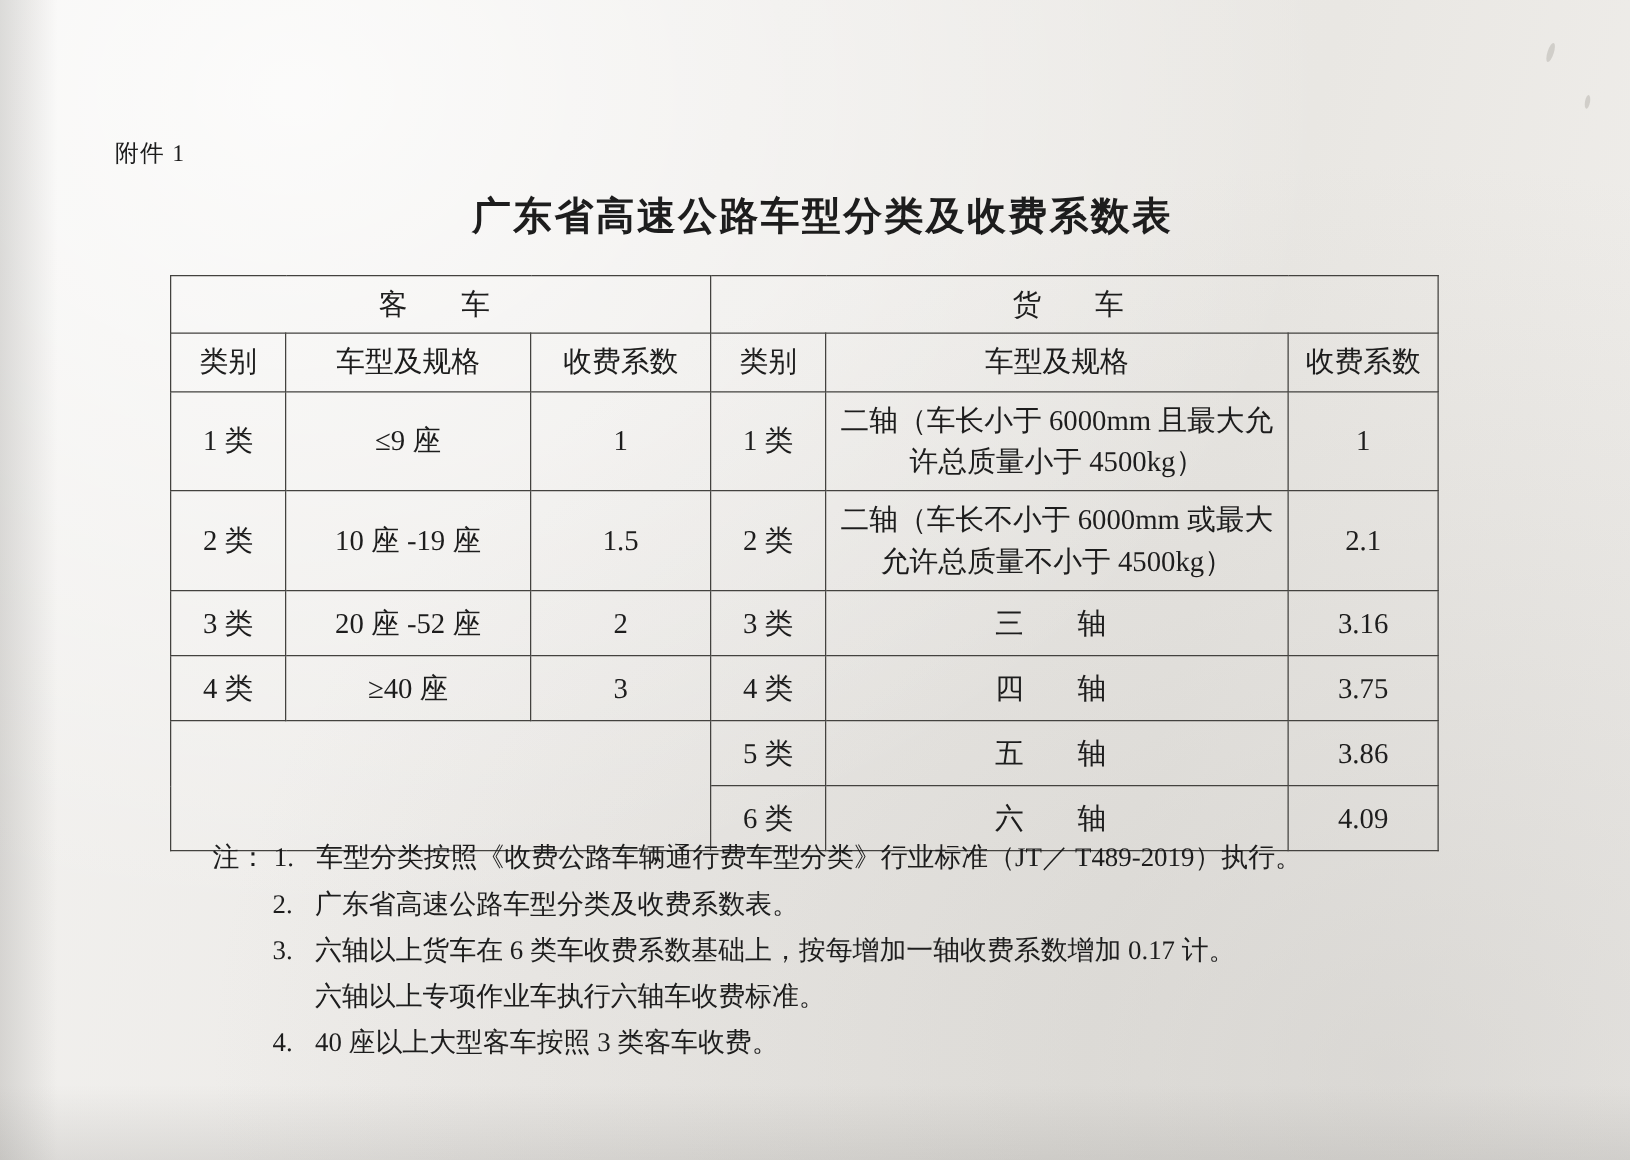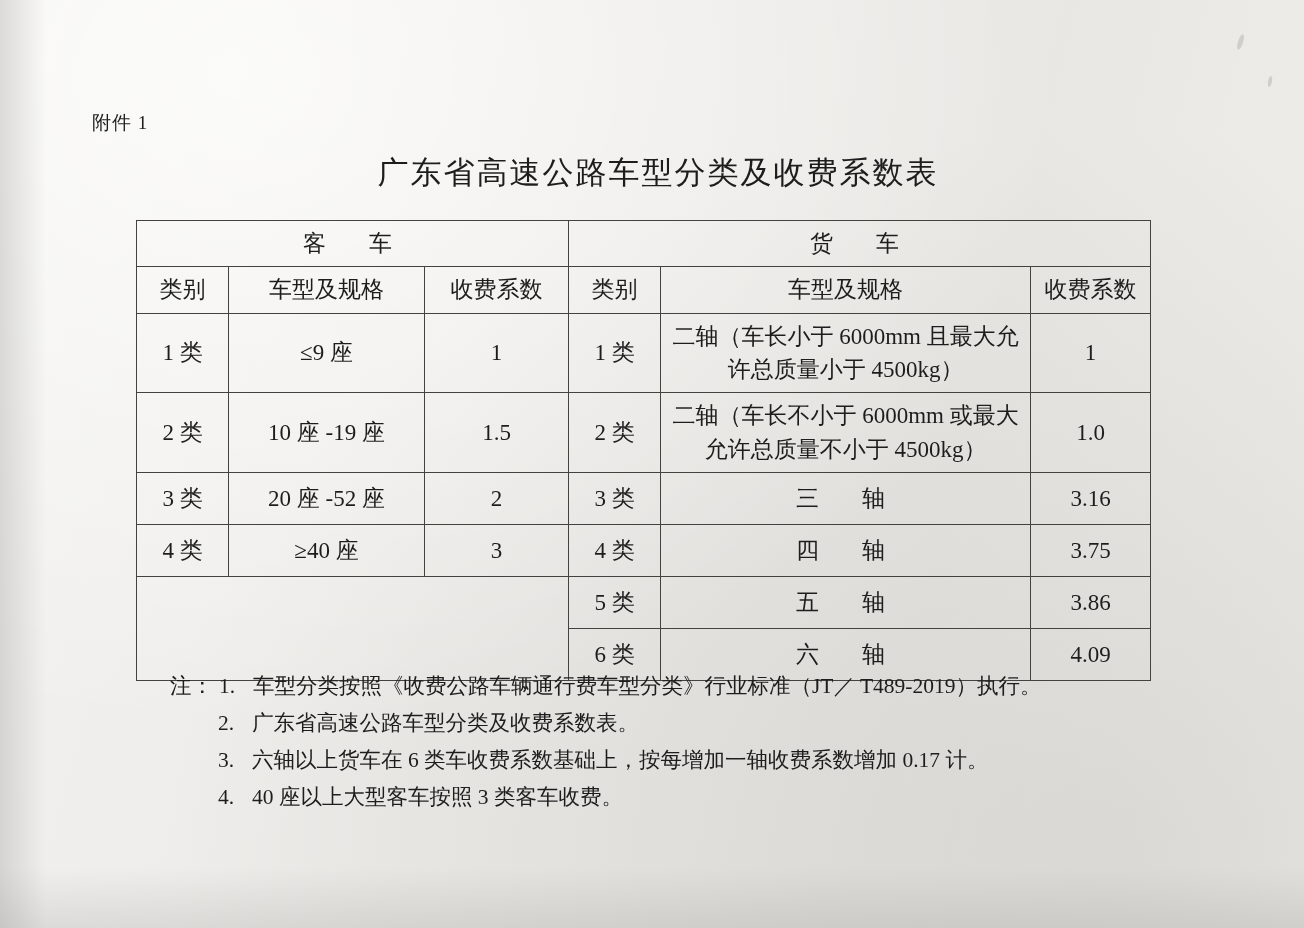--- a/index.html
+++ b/index.html
@@ -57,21 +57,21 @@
     letter-spacing: 1px;
     font-family: "Liberation Serif", "DejaVu Serif", serif;
   }
 
   .doc-title {
     position: absolute;
     left: 0; right: 0;
     top: 152px;
     text-align: center;
     font-size: 31px;
-    font-weight: normal;
+    font-weight: bold;
     letter-spacing: 2px;
     font-family: "DejaVu Serif", "Liberation Serif", serif;
     padding-left: 12px;
   }
 
   table.fee-table {
     position: absolute;
     left: 136px;
     top: 220px;
     width: 1014px;
@@ -183,21 +183,21 @@
         <td class="wide-desc">二轴（车长小于 6000mm 且最大允许总质量小于 4500kg）</td>
         <td>1</td>
       </tr>
 
       <tr style="height:62px">
         <td>2 类</td>
         <td>10 座 -19 座</td>
         <td>1.5</td>
         <td>2 类</td>
         <td class="wide-desc">二轴（车长不小于 6000mm 或最大允许总质量不小于 4500kg）</td>
-        <td>1.0</td>
+        <td>2.1</td>
       </tr>
 
       <tr style="height:52px">
         <td>3 类</td>
         <td>20 座 -52 座</td>
         <td>2</td>
         <td>3 类</td>
         <td class="spaced">三　轴</td>
         <td>3.16</td>
       </tr>
@@ -233,18 +233,19 @@
       <span class="note-text">车型分类按照《收费公路车辆通行费车型分类》行业标准（JT／ T489-2019）执行。</span>
     </div>
     <div class="note-row note-sub" style="padding-left:48px">
       <span class="note-num">2.</span>
       <span class="note-text">广东省高速公路车型分类及收费系数表。</span>
     </div>
     <div class="note-row note-sub" style="padding-left:48px">
       <span class="note-num">3.</span>
       <span class="note-text">六轴以上货车在 6 类车收费系数基础上，按每增加一轴收费系数增加 0.17 计。</span>
     </div>
+    <div style="padding-left:82px">六轴以上专项作业车执行六轴车收费标准。</div>
     <div class="note-row note-sub" style="padding-left:48px">
       <span class="note-num">4.</span>
       <span class="note-text">40 座以上大型客车按照 3 类客车收费。</span>
     </div>
   </div>
 </div>
 
 </body></html>

